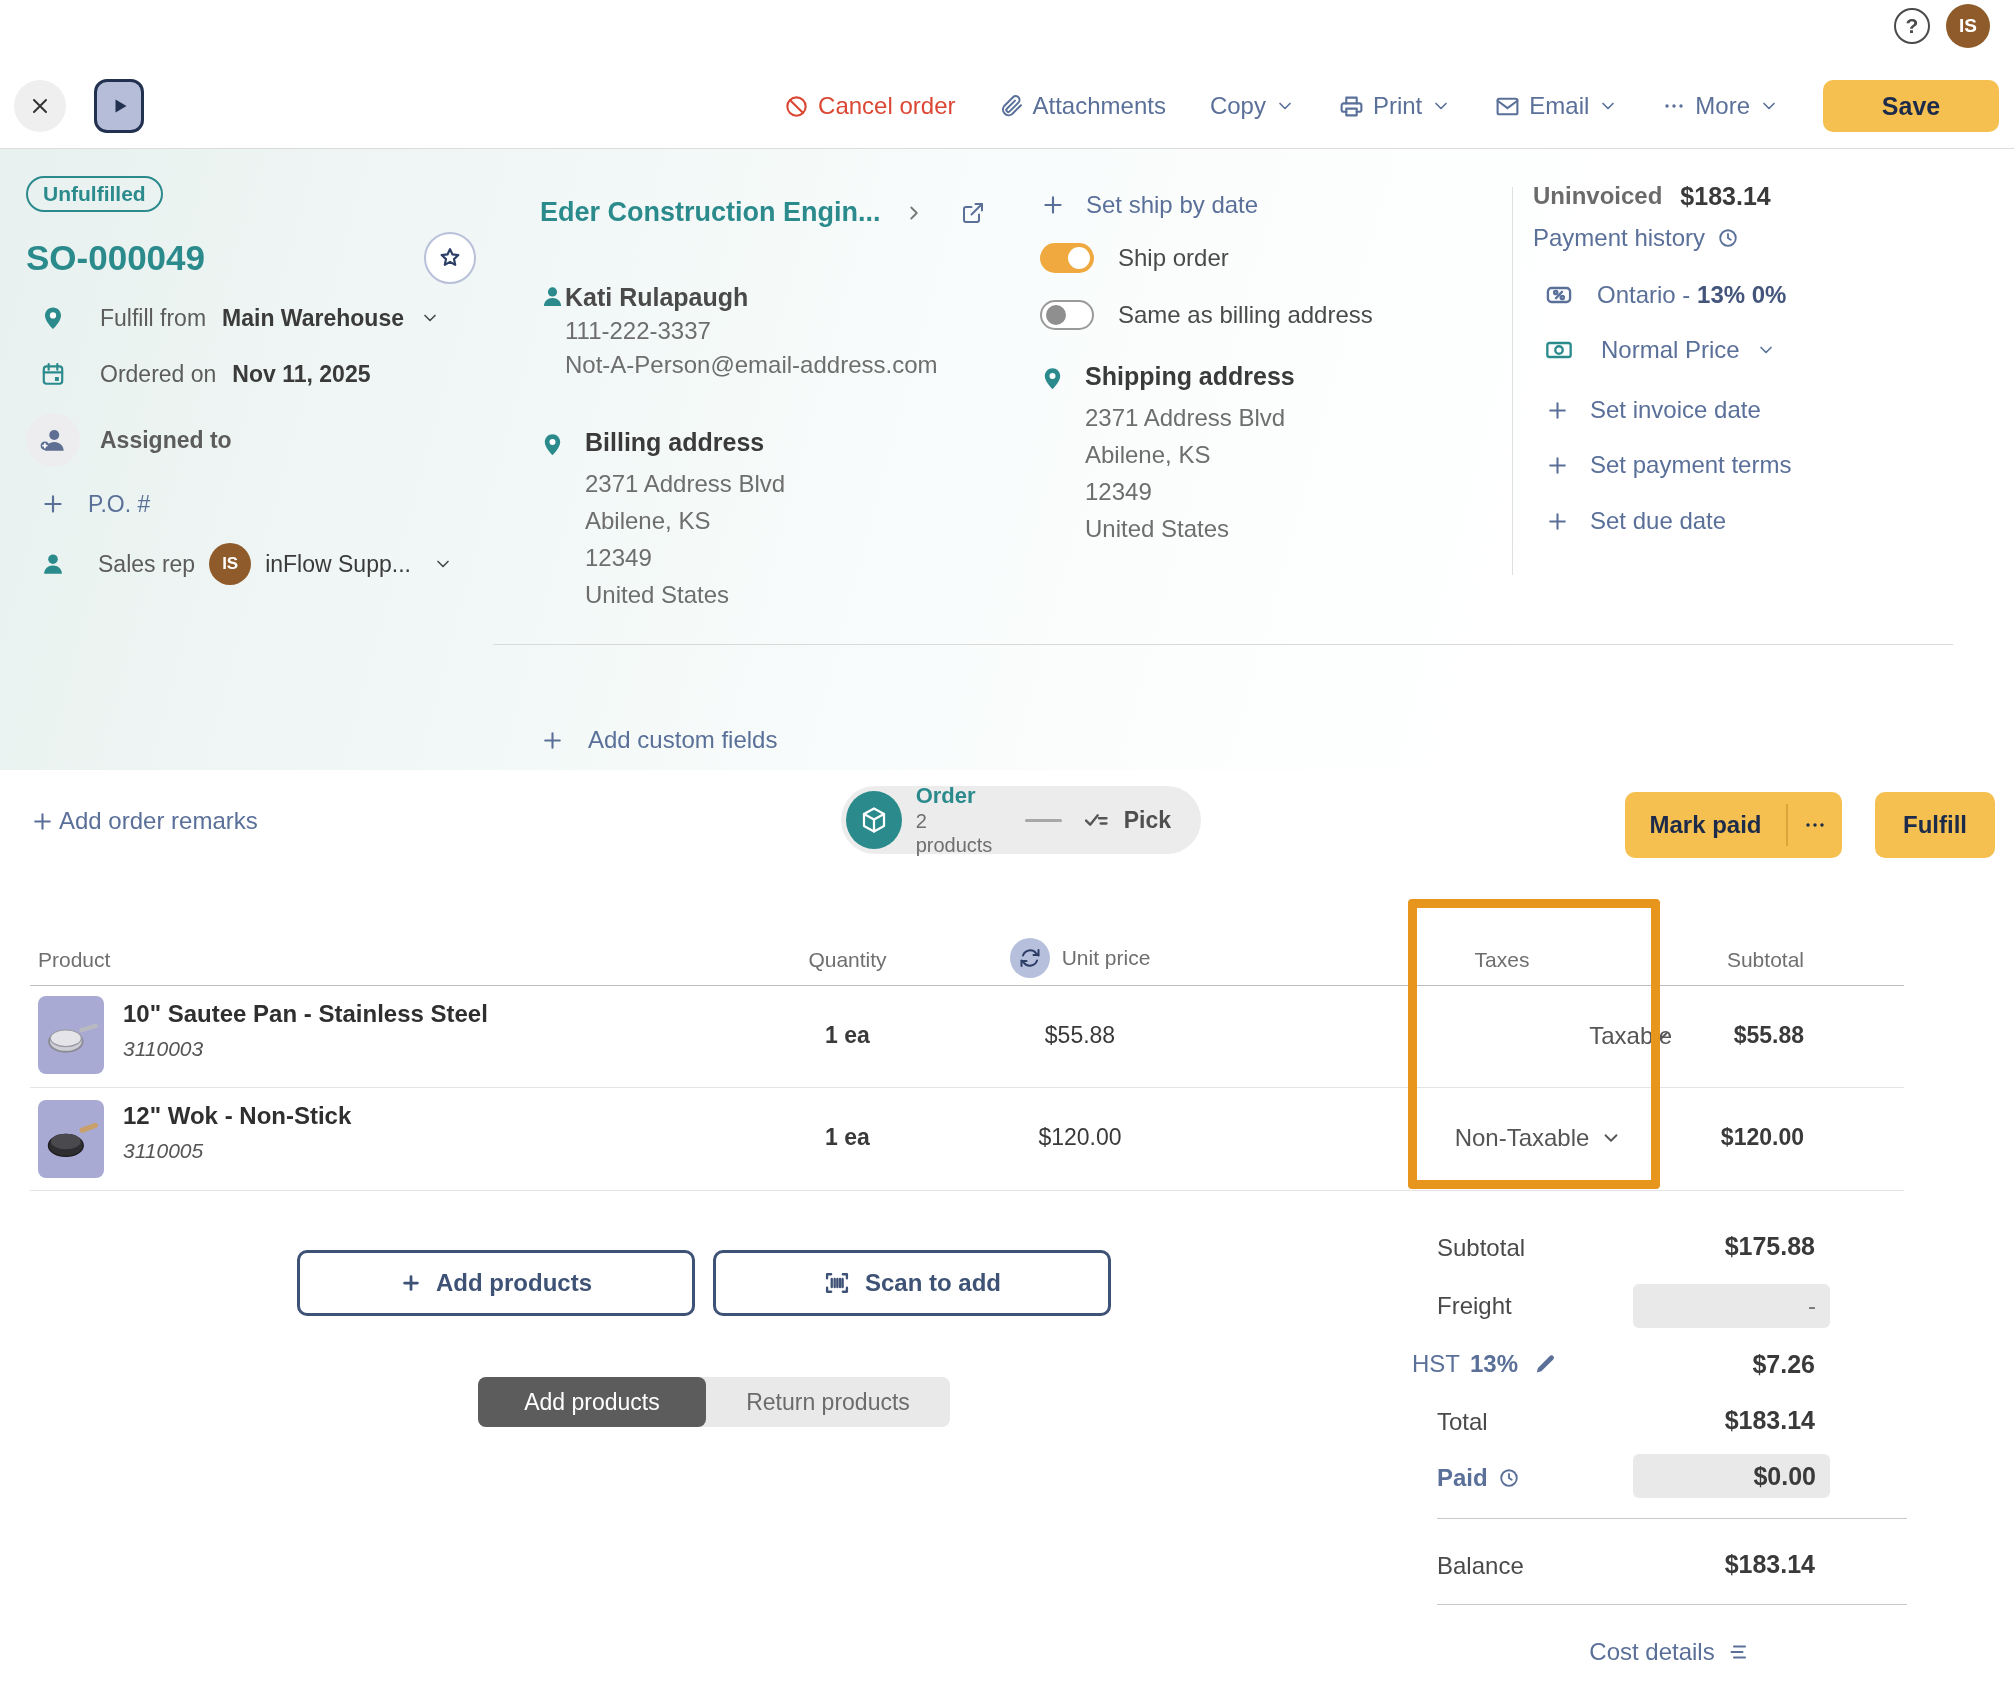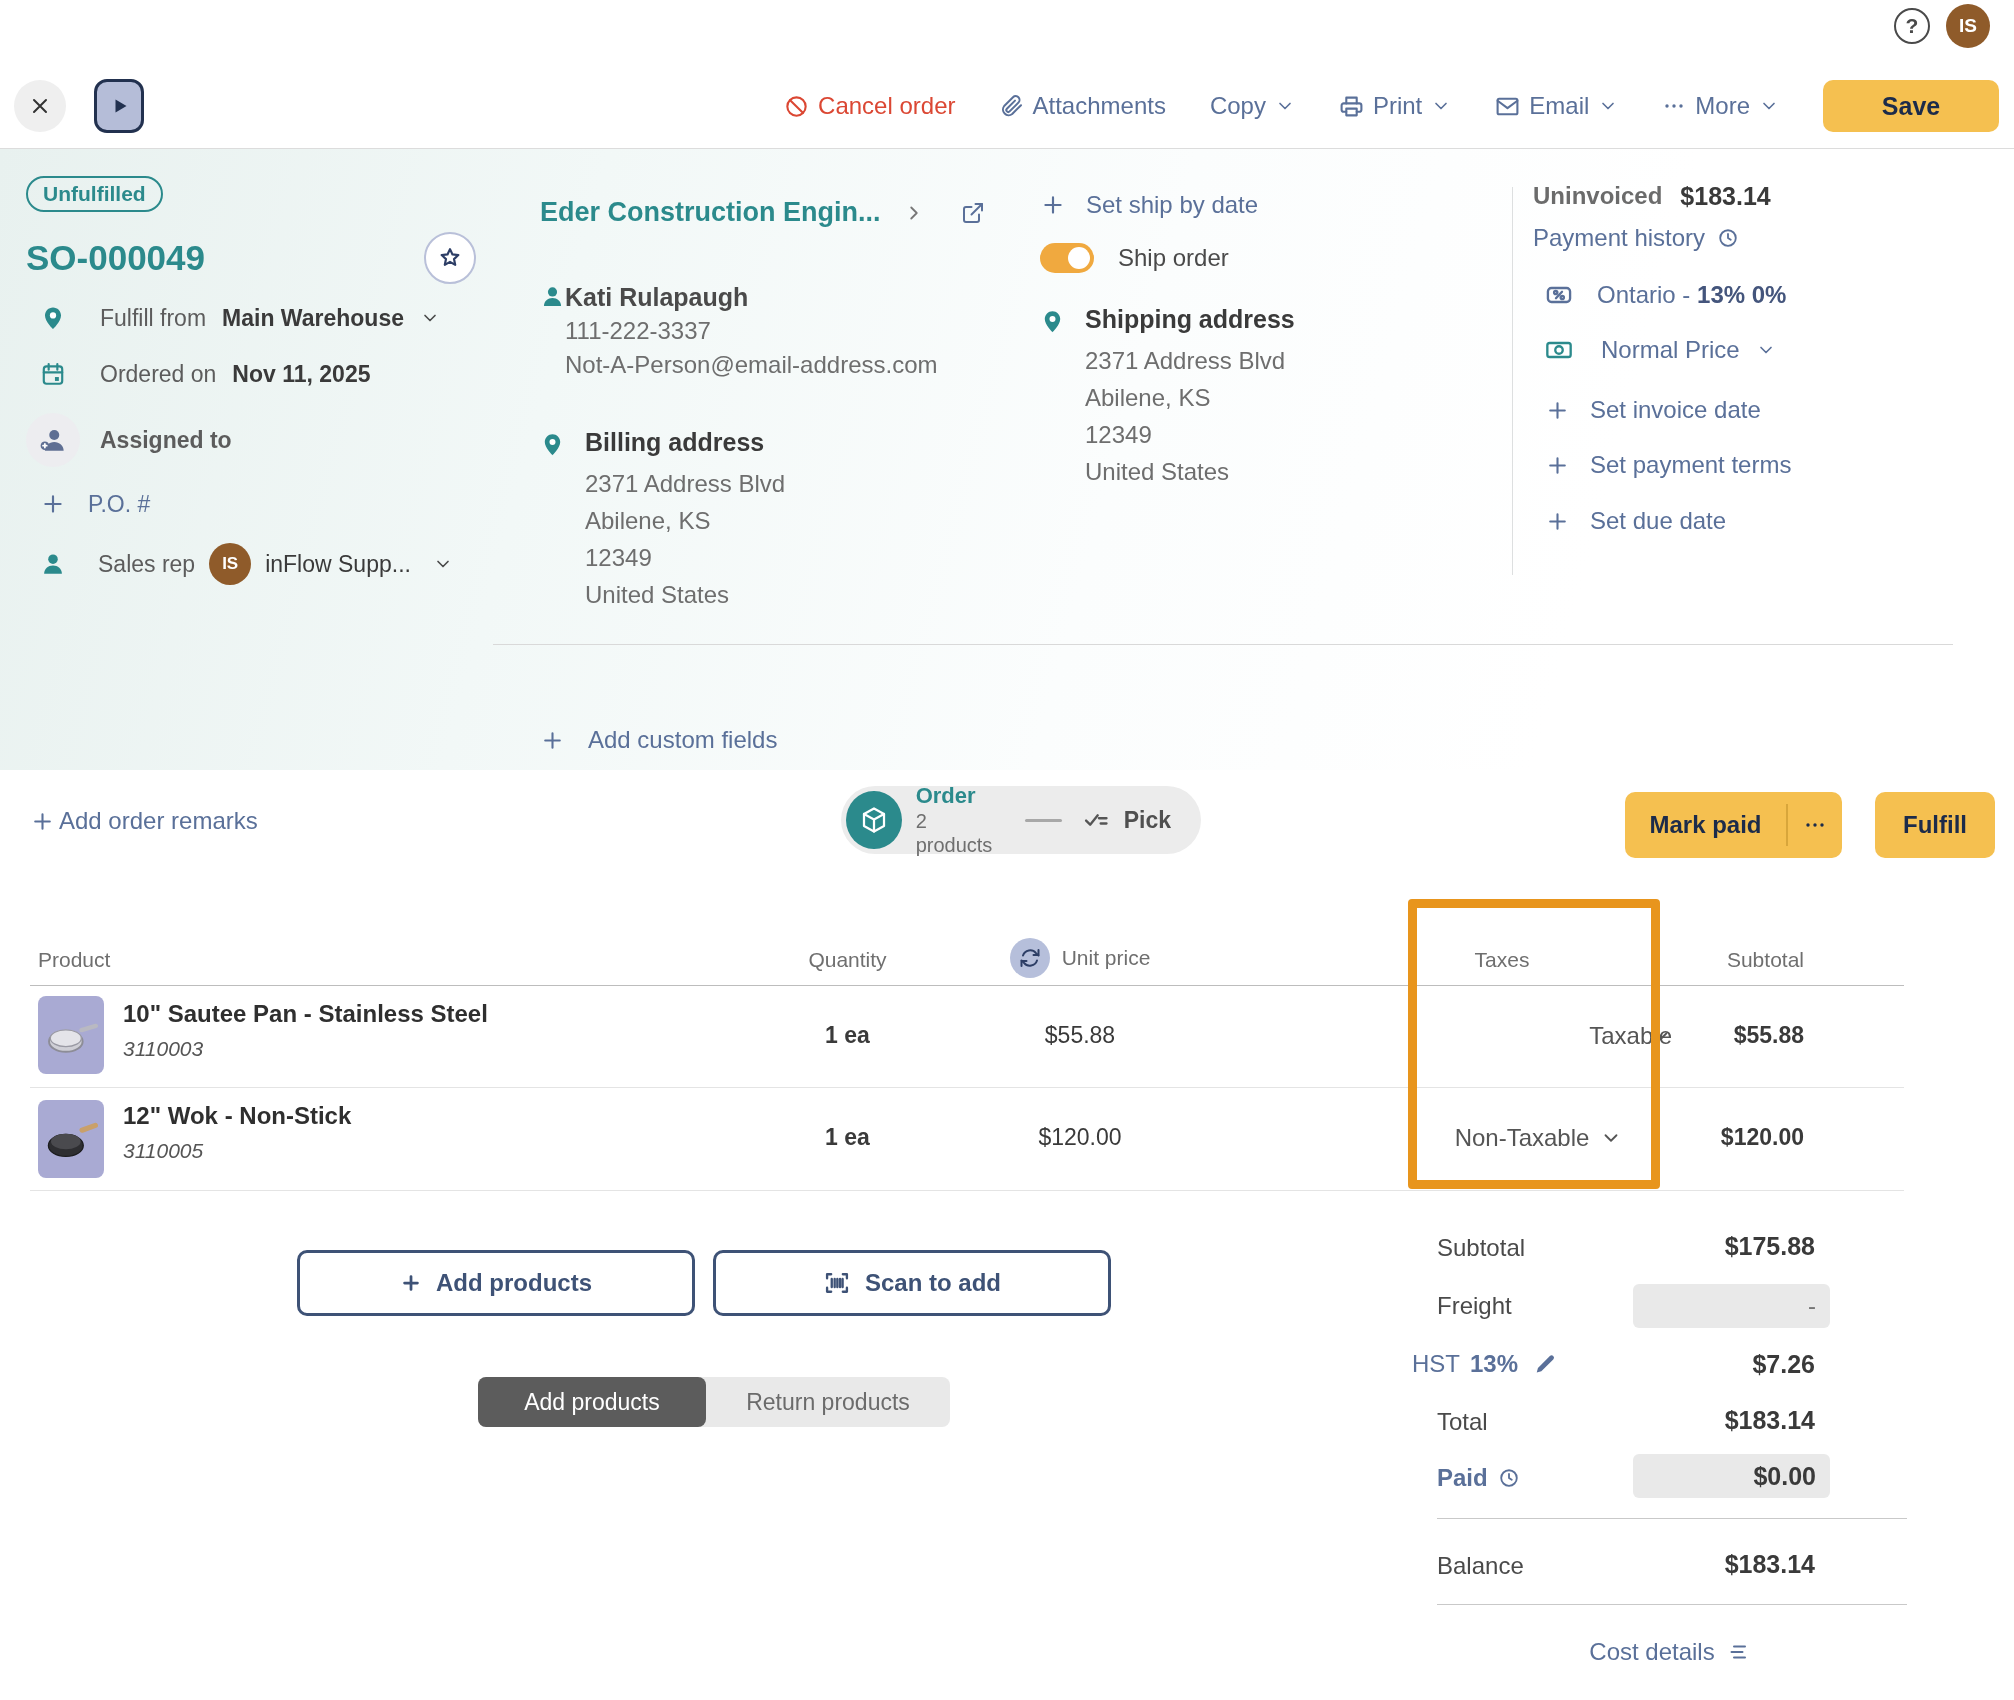--- a/index.html
+++ b/index.html
@@ -321,20 +321,24 @@
       <div class="flex" style="height:32px;gap:20px">
         <svg class="ic" width="26" height="26" style="color:#5a7099">
             <use href="#i-plus"></use>
           </svg>
         <span class="nav" style="font-size:24px">Set ship by date</span>
       </div>
       <div class="flex" style="margin-top:21px;height:32px;gap:24px">
         <div class="toggle on"></div>
         <span style="font-size:24px;color:#4a4a4a">Ship order</span>
       </div>
+      <div class="flex" style="margin-top:25px;height:32px;gap:24px">
+        <div class="toggle off"></div>
+        <span style="font-size:24px;color:#4a4a4a">Same as billing address</span>
+      </div>
       <div style="display:flex;margin-top:31px;gap:20px">
         <svg class="ic" width="25" height="25" style="color:#2b8a8c;margin-top:4px">
             <use href="#i-pin"></use>
           </svg>
         <div>
           <div class="seclabel" style="margin-bottom:8px">Shipping address</div>
           <div class="addr">2371 Address Blvd</div>
           <div class="addr">Abilene, KS</div>
           <div class="addr">12349</div>
           <div class="addr">United States</div>

